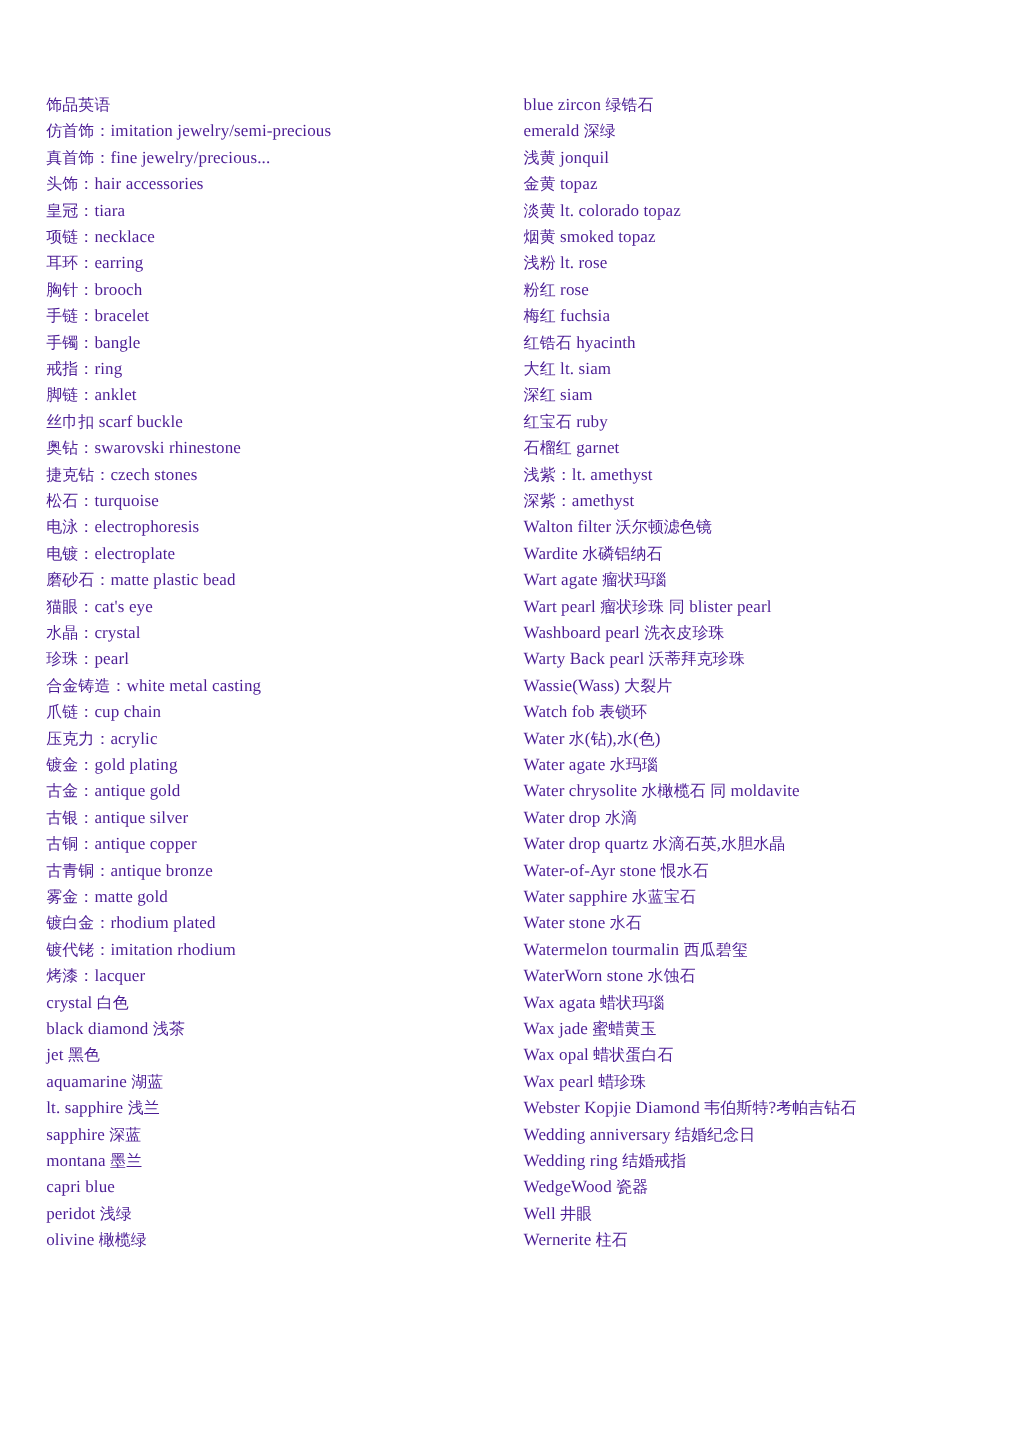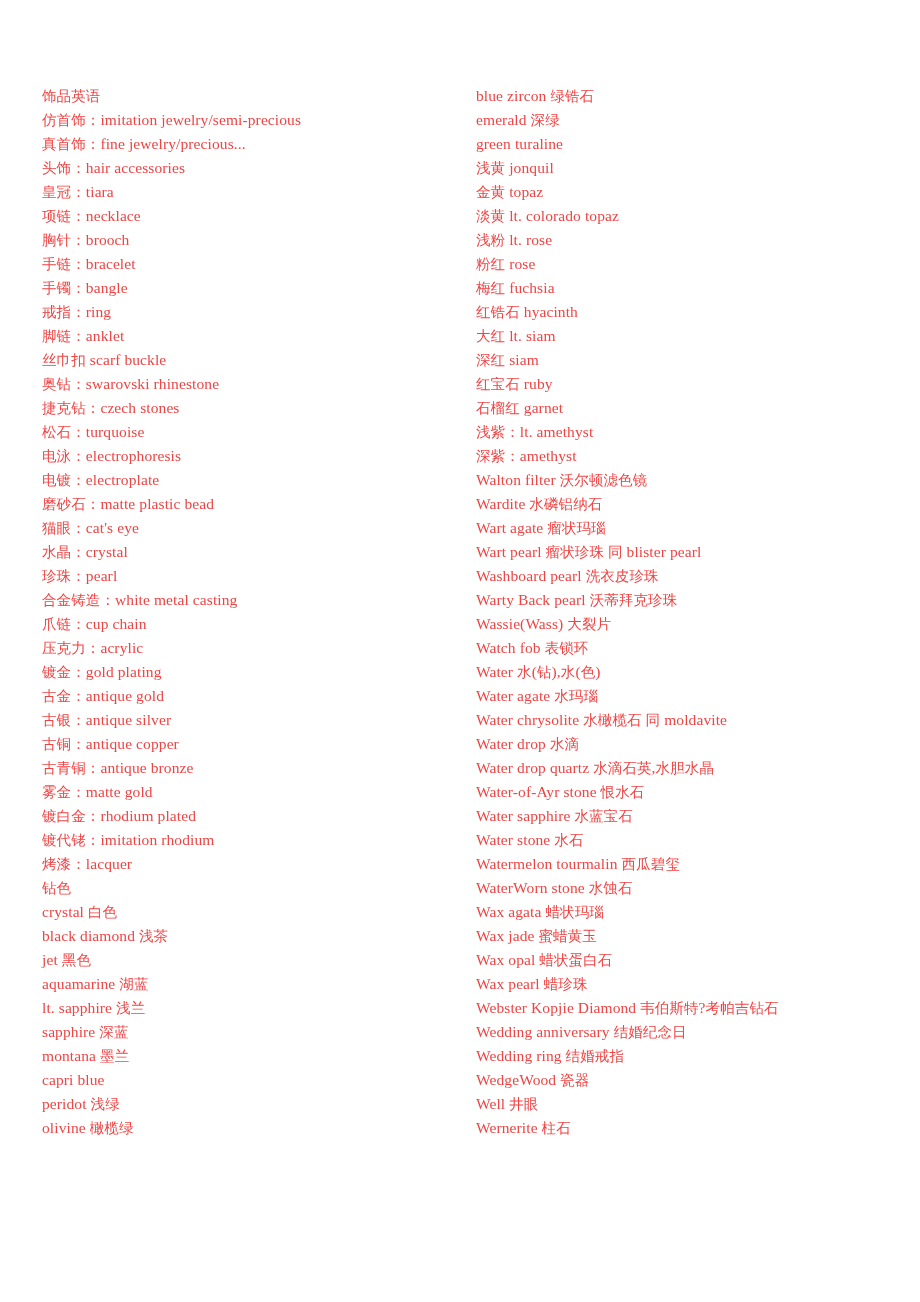--- a/index.html
+++ b/index.html
@@ -7,21 +7,21 @@
     padding: 0;
     background: #ffffff;
   }
   .page {
     position: relative;
     width: 920px;
     height: 1302px;
     background: #ffffff;
     overflow: hidden;
     font-family: "Liberation Serif", "DejaVu Serif", serif;
-    color: #ef4444;
+    color: #4c1d95;
   }
   .col {
     position: absolute;
     top: 84px;
   }
   .col-left  { left: 42px;  width: 420px; }
   .col-right { left: 476px; width: 430px; }
 
   .line {
     font-size: 15.5px;
@@ -39,20 +39,21 @@
 <body>
 
 <div class="page">
   <div class="col col-left">
       <div class="line"><span class="cn">饰品英语</span></div>
       <div class="line"><span class="cn">仿首饰：</span>imitation jewelry/semi-precious</div>
       <div class="line"><span class="cn">真首饰：</span>fine jewelry/precious...</div>
       <div class="line"><span class="cn">头饰：</span>hair accessories</div>
       <div class="line"><span class="cn">皇冠：</span>tiara</div>
       <div class="line"><span class="cn">项链：</span>necklace</div>
+      <div class="line"><span class="cn">耳环：</span>earring</div>
       <div class="line"><span class="cn">胸针：</span>brooch</div>
       <div class="line"><span class="cn">手链：</span>bracelet</div>
       <div class="line"><span class="cn">手镯：</span>bangle</div>
       <div class="line"><span class="cn">戒指：</span>ring</div>
       <div class="line"><span class="cn">脚链：</span>anklet</div>
       <div class="line"><span class="cn">丝巾扣</span> scarf buckle</div>
       <div class="line"><span class="cn">奥钻：</span>swarovski rhinestone</div>
       <div class="line"><span class="cn">捷克钻：</span>czech stones</div>
       <div class="line"><span class="cn">松石：</span>turquoise</div>
       <div class="line"><span class="cn">电泳：</span>electrophoresis</div>
@@ -66,39 +67,38 @@
       <div class="line"><span class="cn">压克力：</span>acrylic</div>
       <div class="line"><span class="cn">镀金：</span>gold plating</div>
       <div class="line"><span class="cn">古金：</span>antique gold</div>
       <div class="line"><span class="cn">古银：</span>antique silver</div>
       <div class="line"><span class="cn">古铜：</span>antique copper</div>
       <div class="line"><span class="cn">古青铜：</span>antique bronze</div>
       <div class="line"><span class="cn">雾金：</span>matte gold</div>
       <div class="line"><span class="cn">镀白金：</span>rhodium plated</div>
       <div class="line"><span class="cn">镀代铑：</span>imitation rhodium</div>
       <div class="line"><span class="cn">烤漆：</span>lacquer</div>
-      <div class="line"><span class="cn">钻色</span></div>
       <div class="line">crystal <span class="cn">白色</span></div>
       <div class="line">black diamond <span class="cn">浅茶</span></div>
       <div class="line">jet <span class="cn">黑色</span></div>
       <div class="line">aquamarine <span class="cn">湖蓝</span></div>
       <div class="line">lt. sapphire <span class="cn">浅兰</span></div>
       <div class="line">sapphire <span class="cn">深蓝</span></div>
       <div class="line">montana <span class="cn">墨兰</span></div>
       <div class="line">capri blue</div>
       <div class="line">peridot <span class="cn">浅绿</span></div>
       <div class="line">olivine <span class="cn">橄榄绿</span></div>
     </div>
   <div class="col col-right">
       <div class="line">blue zircon <span class="cn">绿锆石</span></div>
       <div class="line">emerald <span class="cn">深绿</span></div>
-      <div class="line">green turaline</div>
       <div class="line"><span class="cn">浅黄</span> jonquil</div>
       <div class="line"><span class="cn">金黄</span> topaz</div>
       <div class="line"><span class="cn">淡黄</span> lt. colorado topaz</div>
+      <div class="line"><span class="cn">烟黄</span> smoked topaz</div>
       <div class="line"><span class="cn">浅粉</span> lt. rose</div>
       <div class="line"><span class="cn">粉红</span> rose</div>
       <div class="line"><span class="cn">梅红</span> fuchsia</div>
       <div class="line"><span class="cn">红锆石</span> hyacinth</div>
       <div class="line"><span class="cn">大红</span> lt. siam</div>
       <div class="line"><span class="cn">深红</span> siam</div>
       <div class="line"><span class="cn">红宝石</span> ruby</div>
       <div class="line"><span class="cn">石榴红</span> garnet</div>
       <div class="line"><span class="cn">浅紫：</span>lt. amethyst</div>
       <div class="line"><span class="cn">深紫：</span>amethyst</div>

